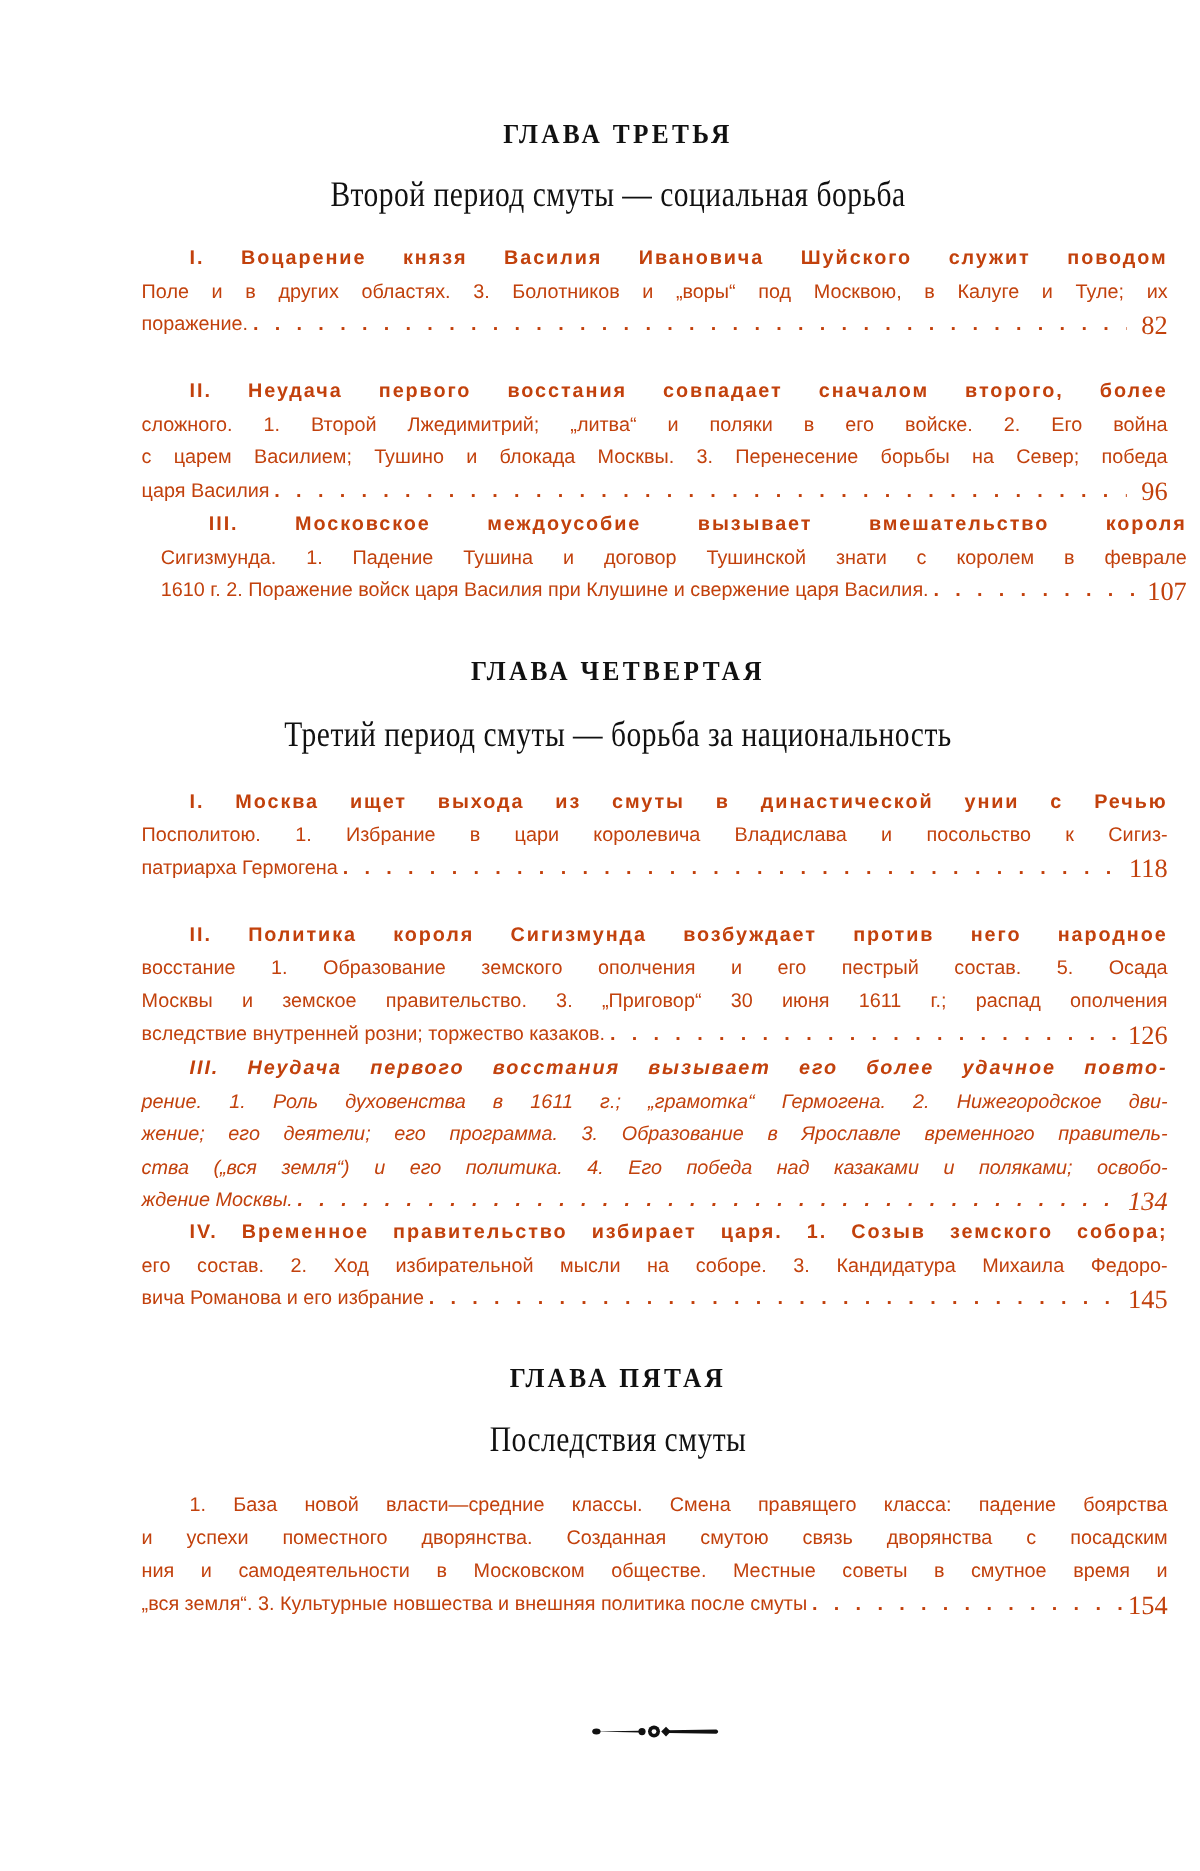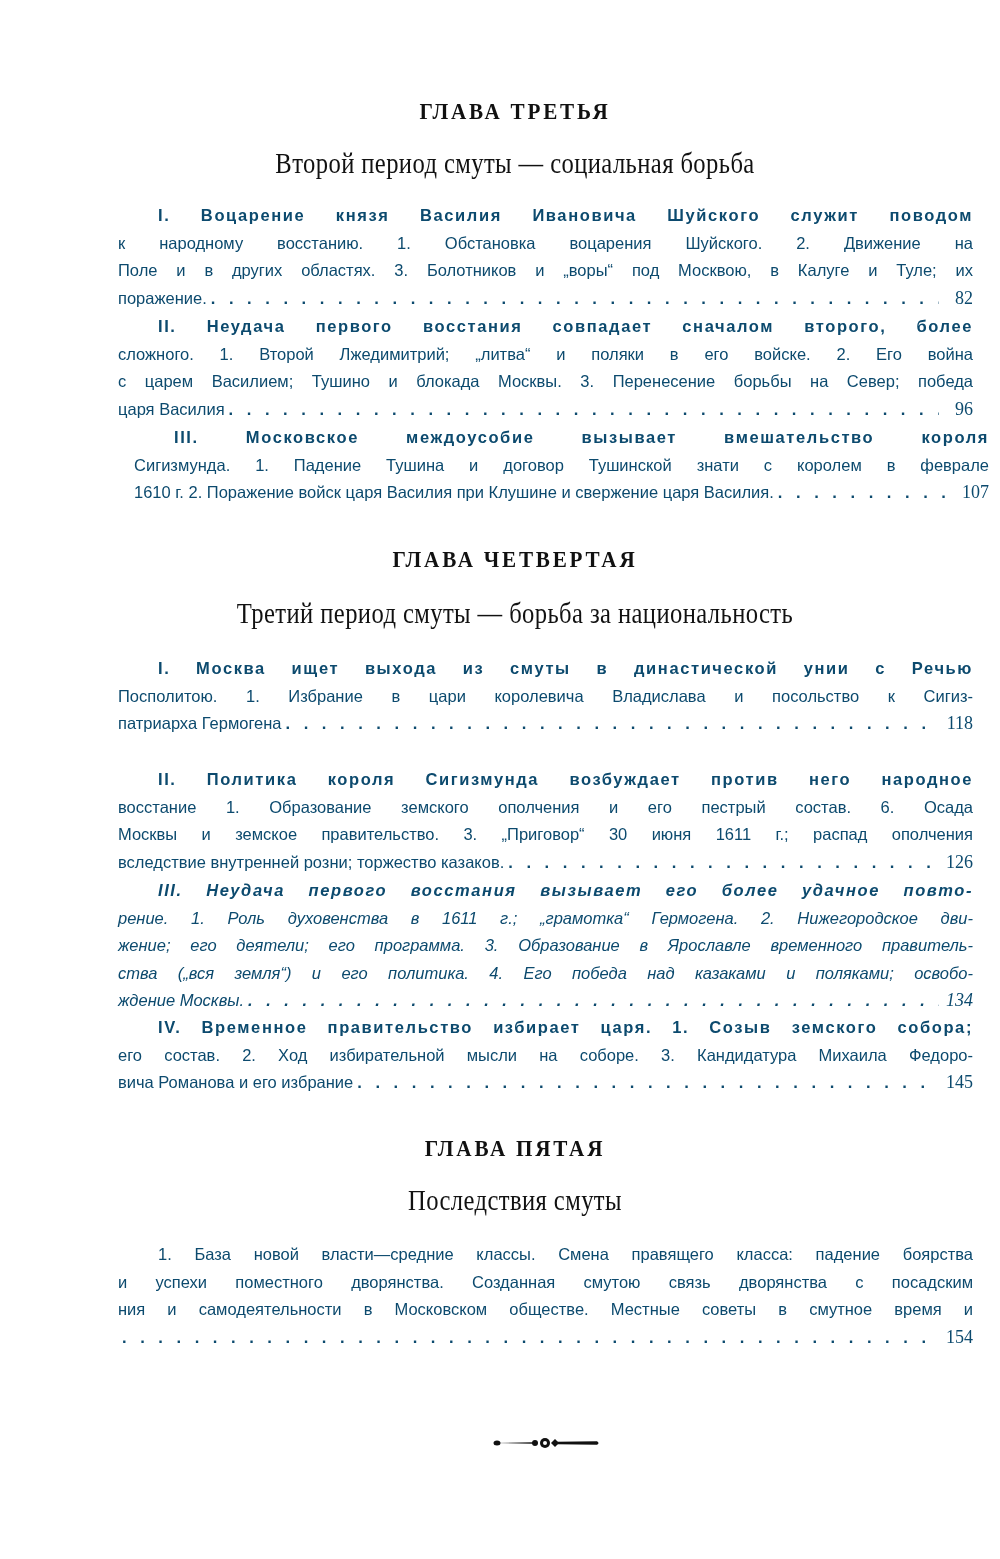--- a/index.html
+++ b/index.html
@@ -41,21 +41,21 @@
       transform: scaleX(0.82);
     }
     .toc-entry {
       position: absolute;
       left: 103px;
       width: 855px;
       font-family: "Liberation Sans Narrow", "Liberation Sans", sans-serif;
       font-size: 16.5px;
       line-height: 27.5px;
       text-align: justify;
-      color: #0c4a6e;
+      color: #c2410c;
     }
     .toc-entry .head {
       font-weight: bold;
       letter-spacing: 1.6px;
     }
     .last-line {
       display: flex;
       align-items: center;
       width: 855px;
     }
@@ -67,21 +67,21 @@
       flex: 1 1 auto;
       overflow: hidden;
       white-space: nowrap;
       letter-spacing: 4.5px;
       margin: 0 4px;
       font-weight: bold;
     }
     .last-line .pg {
       flex: 0 0 auto;
       font-family: "Liberation Serif", serif;
-      font-size: 18px;
+      font-size: 22px;
       text-align: right;
       min-width: 30px;
     }
     .line {
       display: block;
       white-space: nowrap;
       text-align: justify;
       text-align-last: justify;
     }
     .line.first { padding-left: 40px; }
@@ -96,21 +96,20 @@
 </head>
 <body>
 
 <div class="page">
 
   <div class="chapter-label" style="top:99px;">ГЛАВА ТРЕТЬЯ</div>
   <div class="chapter-title" style="top:146px;">Второй период смуты — социальная борьба</div>
 
   <div class="toc-entry" style="top:202px;">
     <span class="line first head">I. Воцарение князя Василия Ивановича Шуйского служит поводом</span>
-    <span class="line">к народному восстанию. 1. Обстановка воцарения Шуйского. 2. Движение на</span>
     <span class="line">Поле и в других областях. 3. Болотников и „воры“ под Москвою, в Калуге и Туле; их</span>
     <div class="last-line">
       <span class="txt">поражение.</span>
       <span class="dots">. . . . . . . . . . . . . . . . . . . . . . . . . . . . . . . . . . . . . . . . . . . . . . . . . . . . . . . . . . . . . . . . . . . . . . . . . . . . . . . . . . . . .</span>
       <span class="pg">82</span>
     </div>
   </div>
 
   <div class="toc-entry" style="top:313px;">
     <span class="line first head">II. Неудача первого восстания совпадает сначалом второго, более</span>
@@ -141,21 +140,21 @@
     <span class="line">Посполитою. 1. Избрание в цари королевича Владислава и посольство к Сигиз-</span>
     <div class="last-line">
       <span class="txt">патриарха Гермогена</span>
       <span class="dots">. . . . . . . . . . . . . . . . . . . . . . . . . . . . . . . . . . . . . . . . . . . . . . . . . . . . . . . . . . . . . . . . . . . . . . . . . . . . . . . . . . . . .</span>
       <span class="pg">118</span>
     </div>
   </div>
 
   <div class="toc-entry" style="top:766px;">
     <span class="line first head">II. Политика короля Сигизмунда возбуждает против него народное</span>
-    <span class="line">восстание  1. Образование земского ополчения и его пестрый состав. 6. Осада</span>
+    <span class="line">восстание  1. Образование земского ополчения и его пестрый состав. 5. Осада</span>
     <span class="line">Москвы и земское правительство. 3. „Приговор“ 30 июня 1611 г.; распад ополчения</span>
     <div class="last-line">
       <span class="txt">вследствие внутренней розни; торжество казаков.</span>
       <span class="dots">. . . . . . . . . . . . . . . . . . . . . . . . . . . . . . . . . . . . . . . . . . . . . . . . . . . . . . . . . . . . . . . . . . . . . . . . . . . . . . . . . . . . .</span>
       <span class="pg">126</span>
     </div>
   </div>
 
   <div class="toc-entry" style="top:877px;font-style:italic;">
     <span class="line first head">III. Неудача первого восстания вызывает его более удачное повто-</span>
@@ -180,20 +179,21 @@
   </div>
 
   <div class="chapter-label" style="top:1136px;">ГЛАВА ПЯТАЯ</div>
   <div class="chapter-title" style="top:1183px;">Последствия смуты</div>
 
   <div class="toc-entry" style="top:1241px;">
     <span class="line first">1. База новой власти—средние классы. Смена правящего класса: падение боярства</span>
     <span class="line">и успехи поместного дворянства. Созданная смутою связь дворянства с посадским</span>
     <span class="line">ния и самодеятельности в Московском обществе. Местные советы в смутное время и</span>
     <div class="last-line">
+      <span class="txt">„вся земля“. 3. Культурные новшества и внешняя политика после смуты</span>
       <span class="dots">. . . . . . . . . . . . . . . . . . . . . . . . . . . . . . . . . . . . . . . . . . . . . . . . . . . . . . . . . . . . . . . . . . . . . . . . . . . . . . . . . . . . .</span>
       <span class="pg">154</span>
     </div>
   </div>
 
   <svg class="ornament" viewBox="0 0 108 18">
     <path d="M2 9 L40 8.2 L40 9.8 Z" fill="#111"></path>
     <ellipse cx="4" cy="9" rx="3.5" ry="2.5" fill="#111"></ellipse>
     <circle cx="42" cy="9" r="3" fill="#111"></circle>
     <circle cx="52" cy="9" r="5" fill="#111"></circle>

